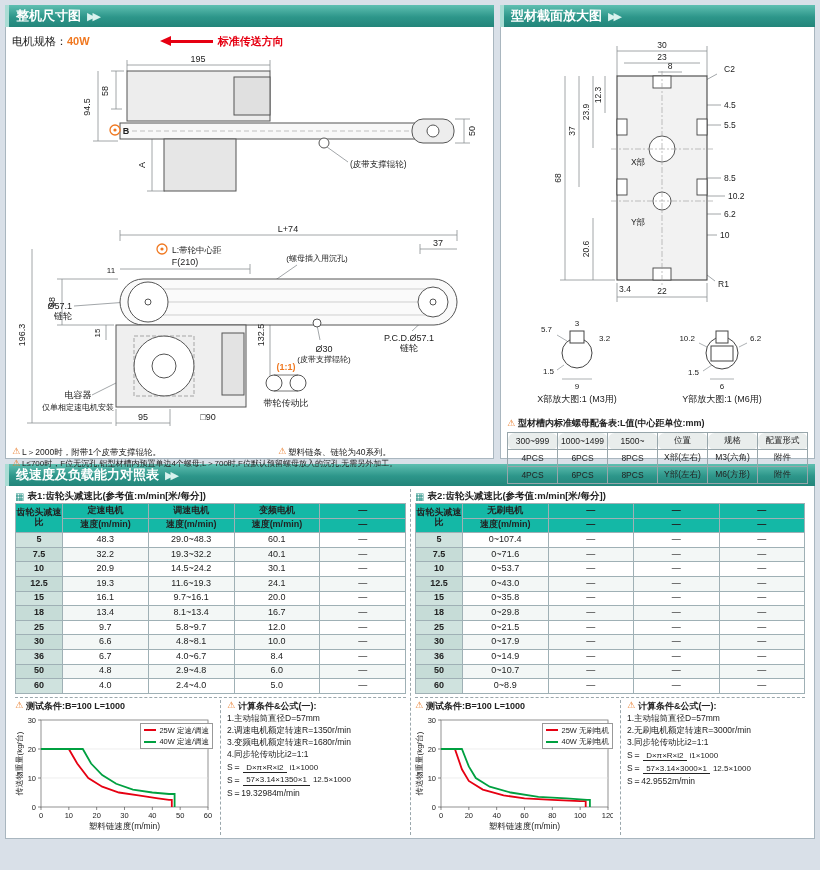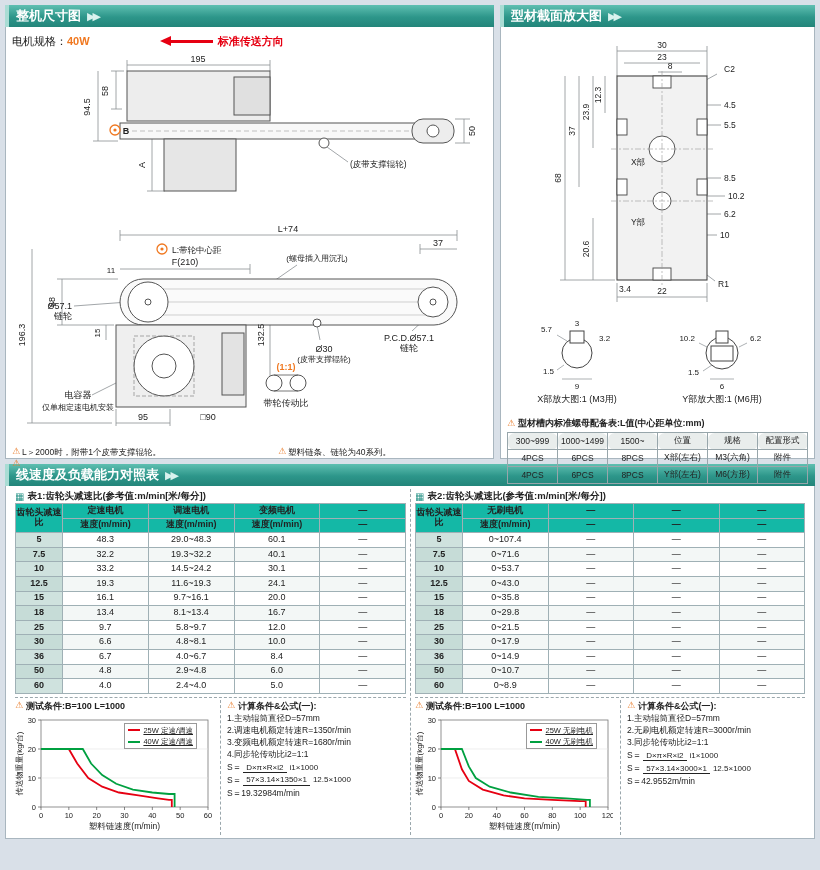--- a/index.html
+++ b/index.html
@@ -50,22 +50,22 @@
   .spec-table th{background:#14b8a6;font-weight:bold;margin-top:8px;}
   .spec-table .c0{width:46px;}
   .spec-table td:first-child{background:#cfe2de;font-weight:bold;}
   .spec-table tbody tr:nth-child(even) td{background:#f3f7f6;}
   .spec-table tbody tr:nth-child(even) td:first-child{background:#c6dcd7;}
   .chart-row{display:flex;border-top:1px dashed #9aa7ac;margin-top:3px;padding-top:2px;}
   .chart-box{width:205px;flex:none;}
   .test-label{display:flex;gap:3px;align-items:center;font-size:9px;font-weight:bold;height:13px;}
   .chart-wrap{position:relative;width:198px;}
   .legend{
-    position:absolute;top:10px;right:16px;background:#fff;border:1px solid #999;
-    padding:1px 3px;font-size:7.5px;line-height:1.5;text-decoration:underline;
+    position:absolute;top:10px;right:0;background:#fff;border:1px solid #999;
+    padding:1px 3px;font-size:7.5px;line-height:1.5;
   }
   .legend-entry{display:flex;align-items:center;gap:3px;}
   .legend-swatch{width:12px;height:2px;display:inline-block;flex:none;}
   .calc{flex:1;border-left:1px dashed #9aa7ac;padding:0 0 0 6px;font-size:8.5px;line-height:1.4;}
   .calc-title{display:flex;gap:3px;align-items:center;font-weight:bold;font-size:9px;margin-bottom:1px;}
   .frac-line{display:flex;align-items:center;gap:2px;margin:1px 0;}
   .frac{display:inline-flex;flex-direction:row;text-align:center;font-size:8px;line-height:1.2;}
   .frac .num{border-bottom:1px solid #222;padding:0 3px;}
   .frac .den{padding:0 3px;}
 </style>
@@ -214,20 +214,21 @@
             <span class="warn">⚠</span>
             <span>L＞2000时，附带1个皮带支撑辊轮。</span>
           </div>
           <div class="note note-b">
             <span class="warn">⚠</span>
             <span>塑料链条、链轮为40系列。</span>
           </div>
         </div>
         <div class="note note-full">
           <span class="warn">⚠</span>
+          <span>L≤700时，F位无沉孔,铝型材槽内预置单边4个螺母;L＞700时,F位默认预留螺母放入的沉孔,无需另外加工。</span>
         </div>
       </div>
     </div>
   </section>
 
   <section class="col-right">
     <div class="sec-header">
       <span>型材截面放大图</span>
       <span class="hdr-arrows">▶▶</span>
     </div>
@@ -418,21 +419,21 @@
             </tr>
             <tr>
               <td>7.5</td>
               <td>32.2</td>
               <td>19.3~32.2</td>
               <td>40.1</td>
               <td>—</td>
             </tr>
             <tr>
               <td>10</td>
-              <td>33.2</td>
+              <td>20.9</td>
               <td>14.5~24.2</td>
               <td>30.1</td>
               <td>—</td>
             </tr>
             <tr>
               <td>12.5</td>
               <td>19.3</td>
               <td>11.6~19.3</td>
               <td>24.1</td>
               <td>—</td>

